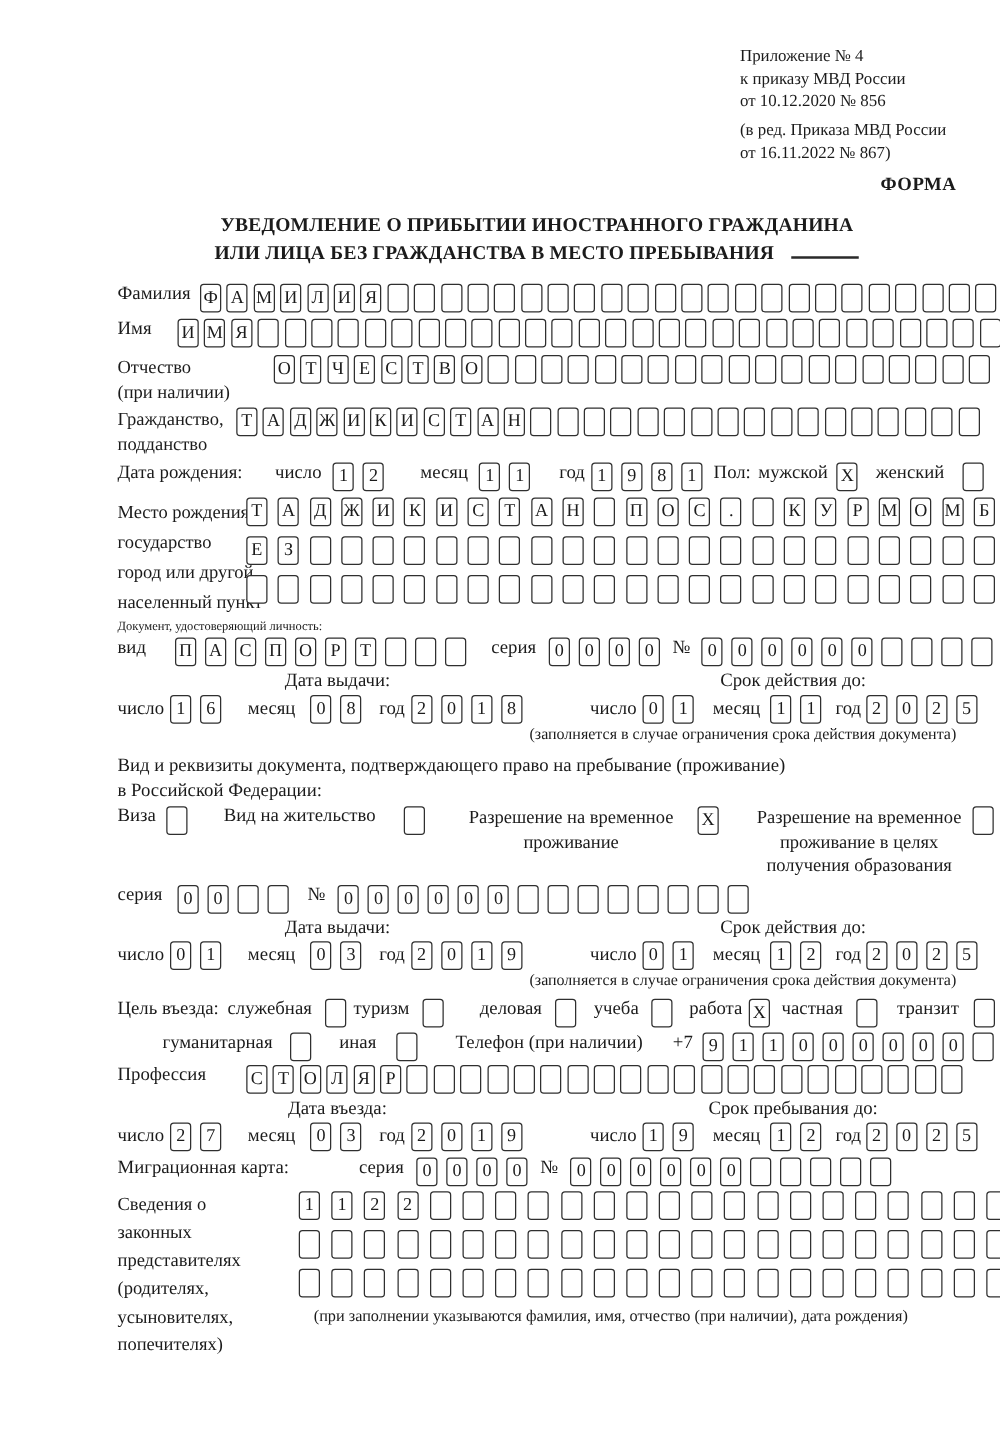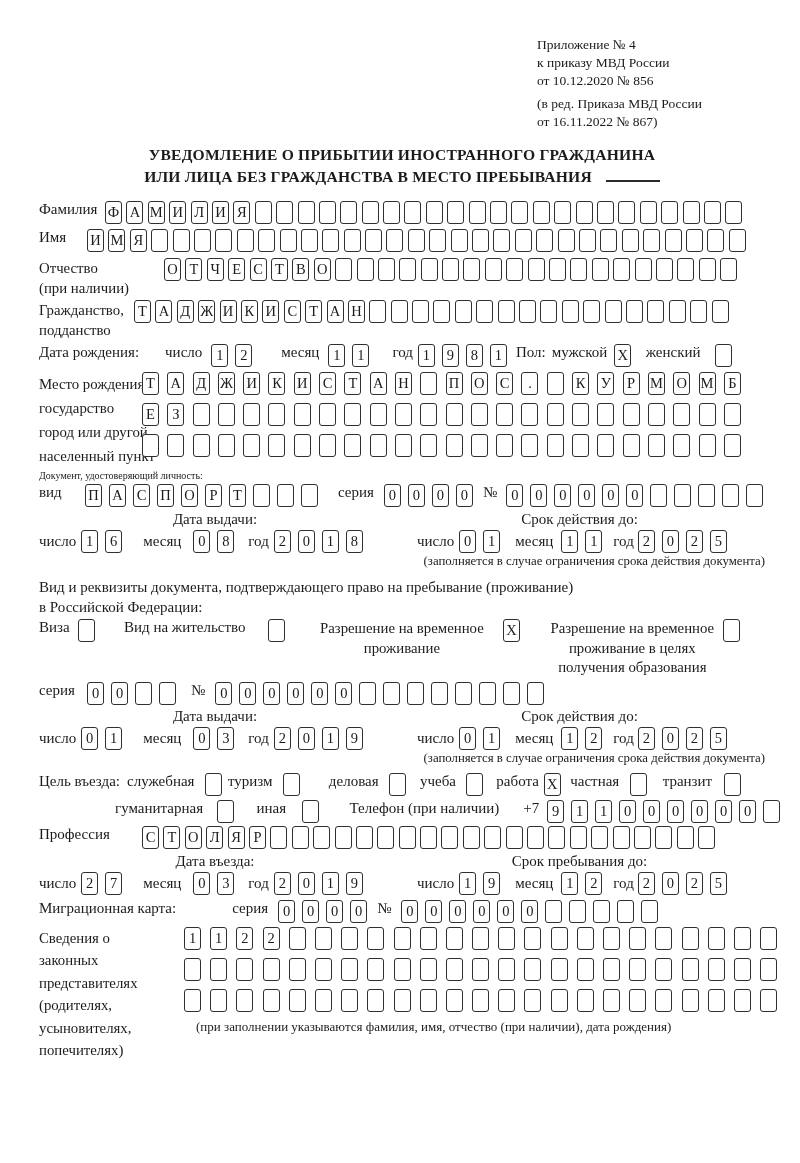--- a/index.html
+++ b/index.html
@@ -1,18 +1,18 @@
 <!DOCTYPE html>
 <html lang="ru"><head>
 <meta charset="utf-8">
 <style>
   * { box-sizing: border-box; margin: 0; padding: 0; }
   html, body { background: #ffffff; }
   body { width: 800px; font-family: "Liberation Serif", "DejaVu Serif", serif; color: #1b1b1b; }
-  .page { width: 800px; height: 1163px; background: #fff; padding: 36px 35px 0 39px; overflow: hidden; position: relative; }
+  .page { width: 800px; height: 1163px; background: #fff; padding: 36px 35px 0 94px; overflow: hidden; position: relative; }
 
   .hdr { margin-left: 498px; font-size: 13.5px; line-height: 18px; }
   .hdr .ed { margin-top: 5px; }
   .forma { text-align: right; font-weight: bold; font-size: 15px; margin-top: 9px; letter-spacing: .4px; }
 
   .title { text-align: center; font-weight: bold; font-size: 15.6px; line-height: 21.5px; margin-top: 13px; letter-spacing: .2px; }
   .uline { display: inline-block; width: 54px; border-bottom: 2px solid #2a2a2a; height: 13px; margin-left: 14px; }
 
   .sec { font-weight: bold; font-size: 14.6px; margin-top: 19px; word-spacing: 3.2px; letter-spacing: .15px; white-space: nowrap; }
 
@@ -50,20 +50,21 @@
 
   <div class="hdr">
     <div>Приложение № 4</div>
     <div>к приказу МВД России</div>
     <div>от 10.12.2020 № 856</div>
     <div class="ed">
       <div>(в ред. Приказа МВД России</div>
       <div>от 16.11.2022 № 867)</div>
     </div>
   </div>
+  <div class="forma">ФОРМА</div>
 
   <div class="title">
     <div>УВЕДОМЛЕНИЕ О ПРИБЫТИИ ИНОСТРАННОГО ГРАЖДАНИНА</div>
     <div>
       <span>ИЛИ ЛИЦА БЕЗ ГРАЖДАНСТВА В МЕСТО ПРЕБЫВАНИЯ</span><span class="uline"></span>
     </div>
   </div>
 
 
   <div class="row" style="margin-top:14px">
@@ -550,21 +551,21 @@
     <span class="boxrow" style="margin-left:11px">
         <span class="cell"></span>
       </span>
     <span class="lbl" style="margin-left:11px">транзит</span>
     <span class="boxrow" style="margin-left:12px">
         <span class="cell"></span>
       </span>
   </div>
 
   <div class="row" style="margin-top:4px">
-    <span class="lbl" style="margin-left:76px">гуманитарная</span>
+    <span class="lbl" style="margin-left:36px">гуманитарная</span>
     <span class="boxrow" style="margin-left:14px">
         <span class="cell"></span>
       </span>
     <span class="lbl" style="margin-left:18px">иная</span>
     <span class="boxrow" style="margin-left:16px">
         <span class="cell"></span>
       </span>
     <span class="lbl" style="margin-left:26px">Телефон (при наличии)</span>
     <span class="lbl" style="margin-left:24px">+7</span>
     <span class="boxrow g7" style="margin-left:8px">

